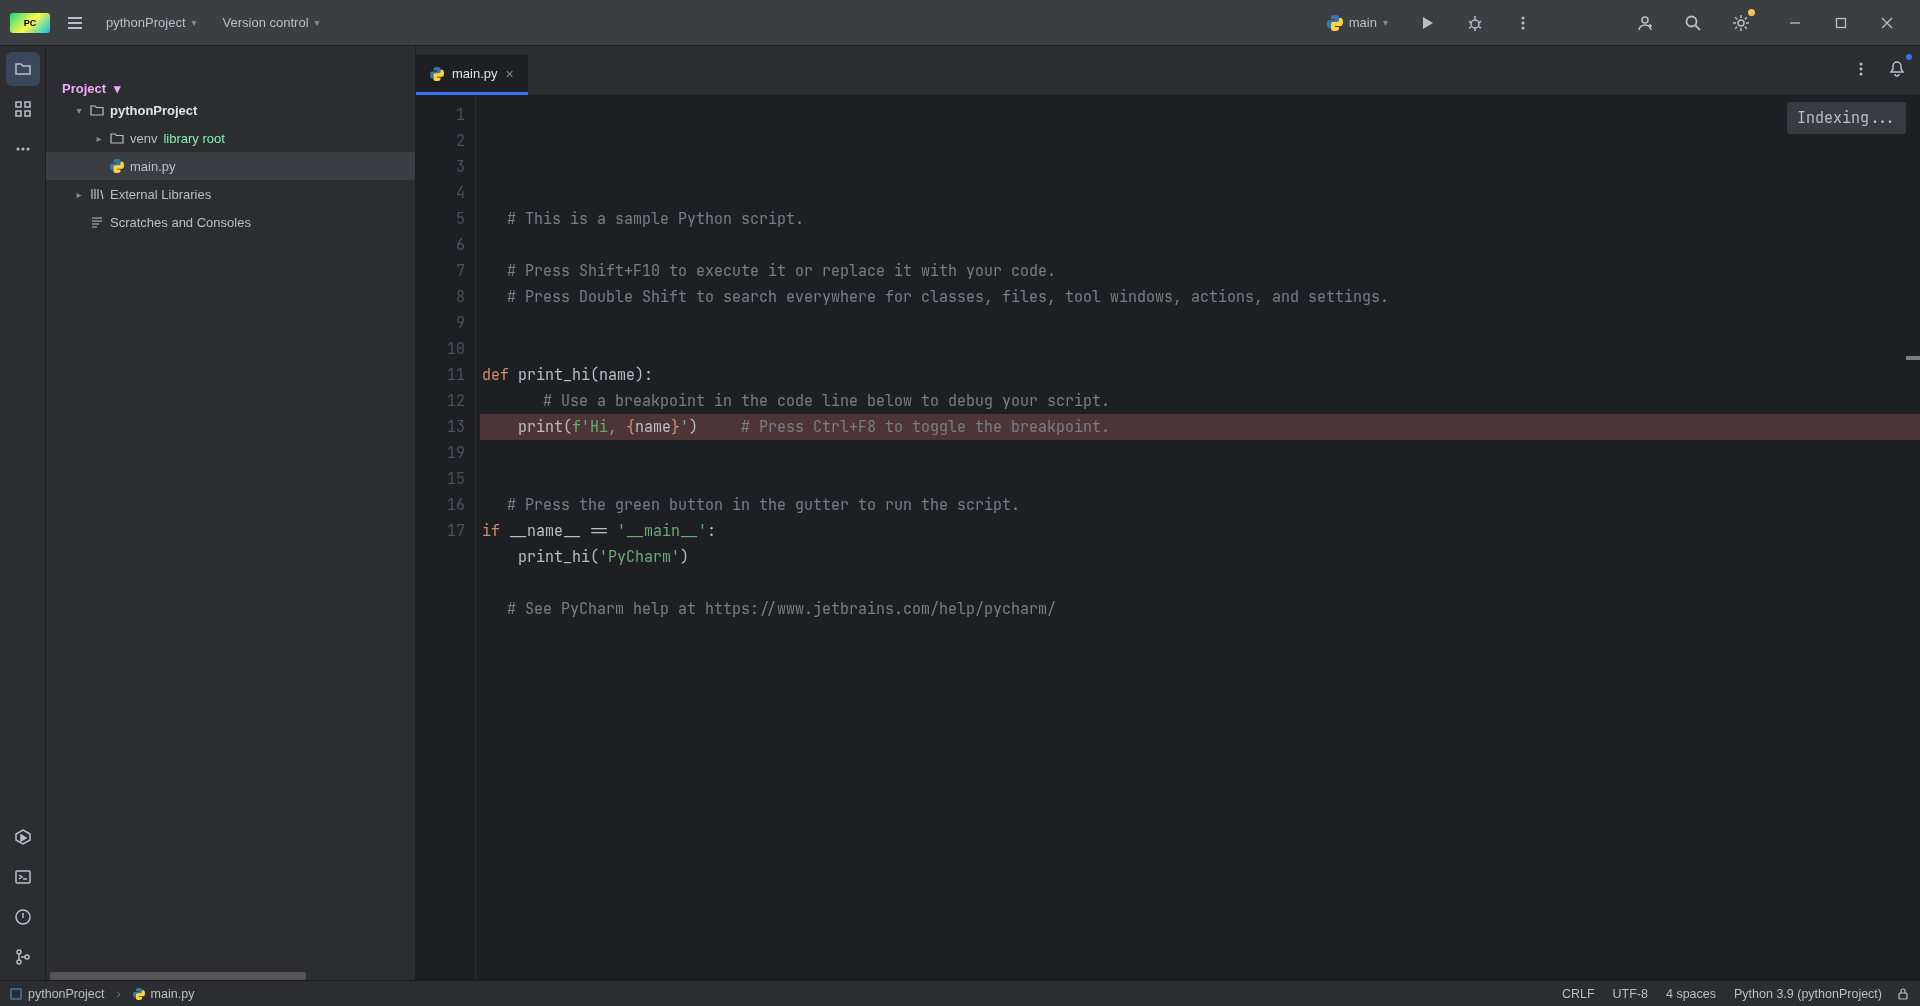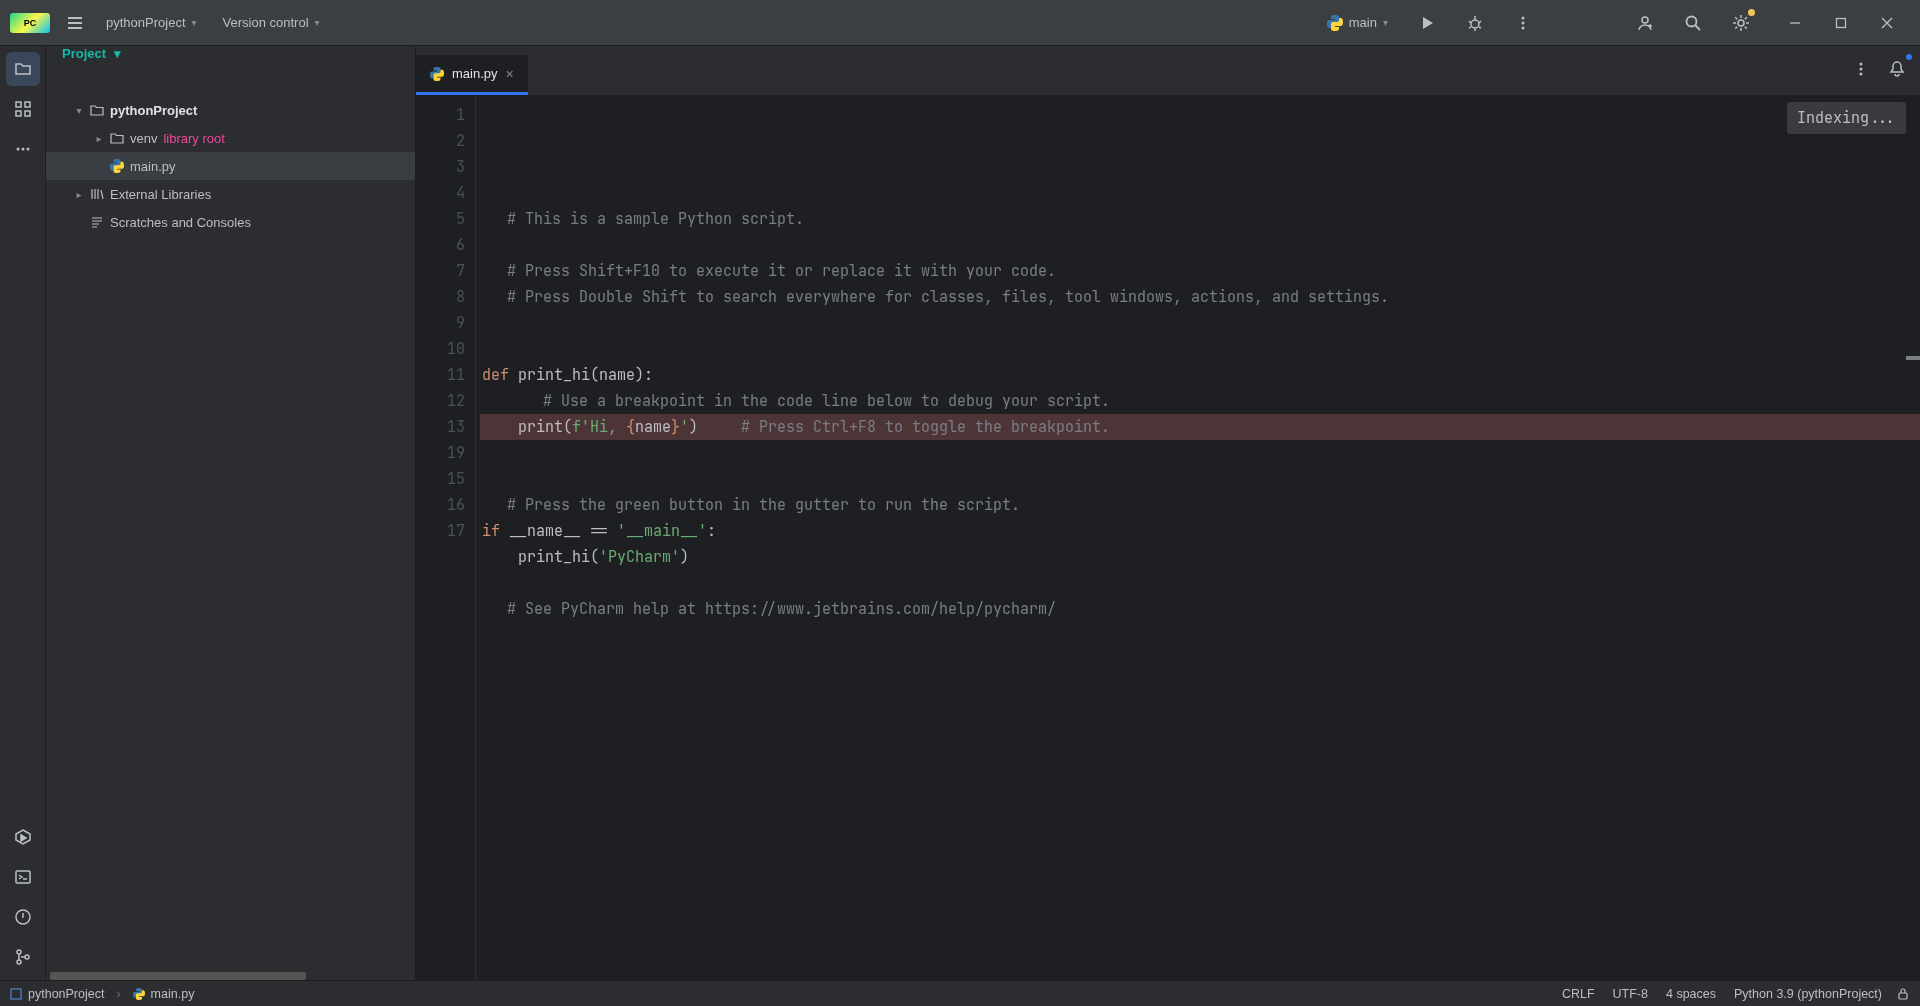--- a/index.html
+++ b/index.html
@@ -64,32 +64,32 @@
 .left-strip .ls-spacer { flex:1; }
 
 
 .project-panel {
   width: 370px;
   background: #2b2d30;
   border-right: 1px solid #1e1f22;
   display:flex; flex-direction:column;
 }
 .project-header {
-  height:50px; display:flex; align-items:flex-start; padding:0 16px;
-  font-weight:600; color:#14b8a6; gap:8px;
+  height:50px; display:flex; align-items:flex-end; padding:0 16px;
+  font-weight:600; color:#f0abfc; gap:8px;
 }
 .tree { flex:1; overflow:auto; }
 .tree-row {
   display:flex; align-items:center; height:28px; padding-left:8px;
   cursor:pointer; color:#bcbec4;
 }
 .tree-row.selected { background:#3a3d41; }
 .tree-row .arrow { width:18px; text-align:center; color:#888; font-size:10px;}
 .tree-row .icon { width:18px; display:inline-flex; align-items:center; justify-content:center; margin-right:4px;}
-.tree-row .dim { color:#ec4899; margin-left:6px; font-style:normal;}
+.tree-row .dim { color:#86efac; margin-left:6px; font-style:normal;}
 .indent-1 { padding-left: 24px; }
 .indent-2 { padding-left: 44px; }
 .tree-scroll-indicator {
   height:8px; background:#555; width:256px; margin:4px 0 0 4px; border-radius:2px;
 }
 
 
 .editor-area { flex:1; display:flex; flex-direction:column; background:#1e1f22; min-width:0;}
 .tab-row {
   height:50px; display:flex; align-items:flex-end; background:#2b2d30;

